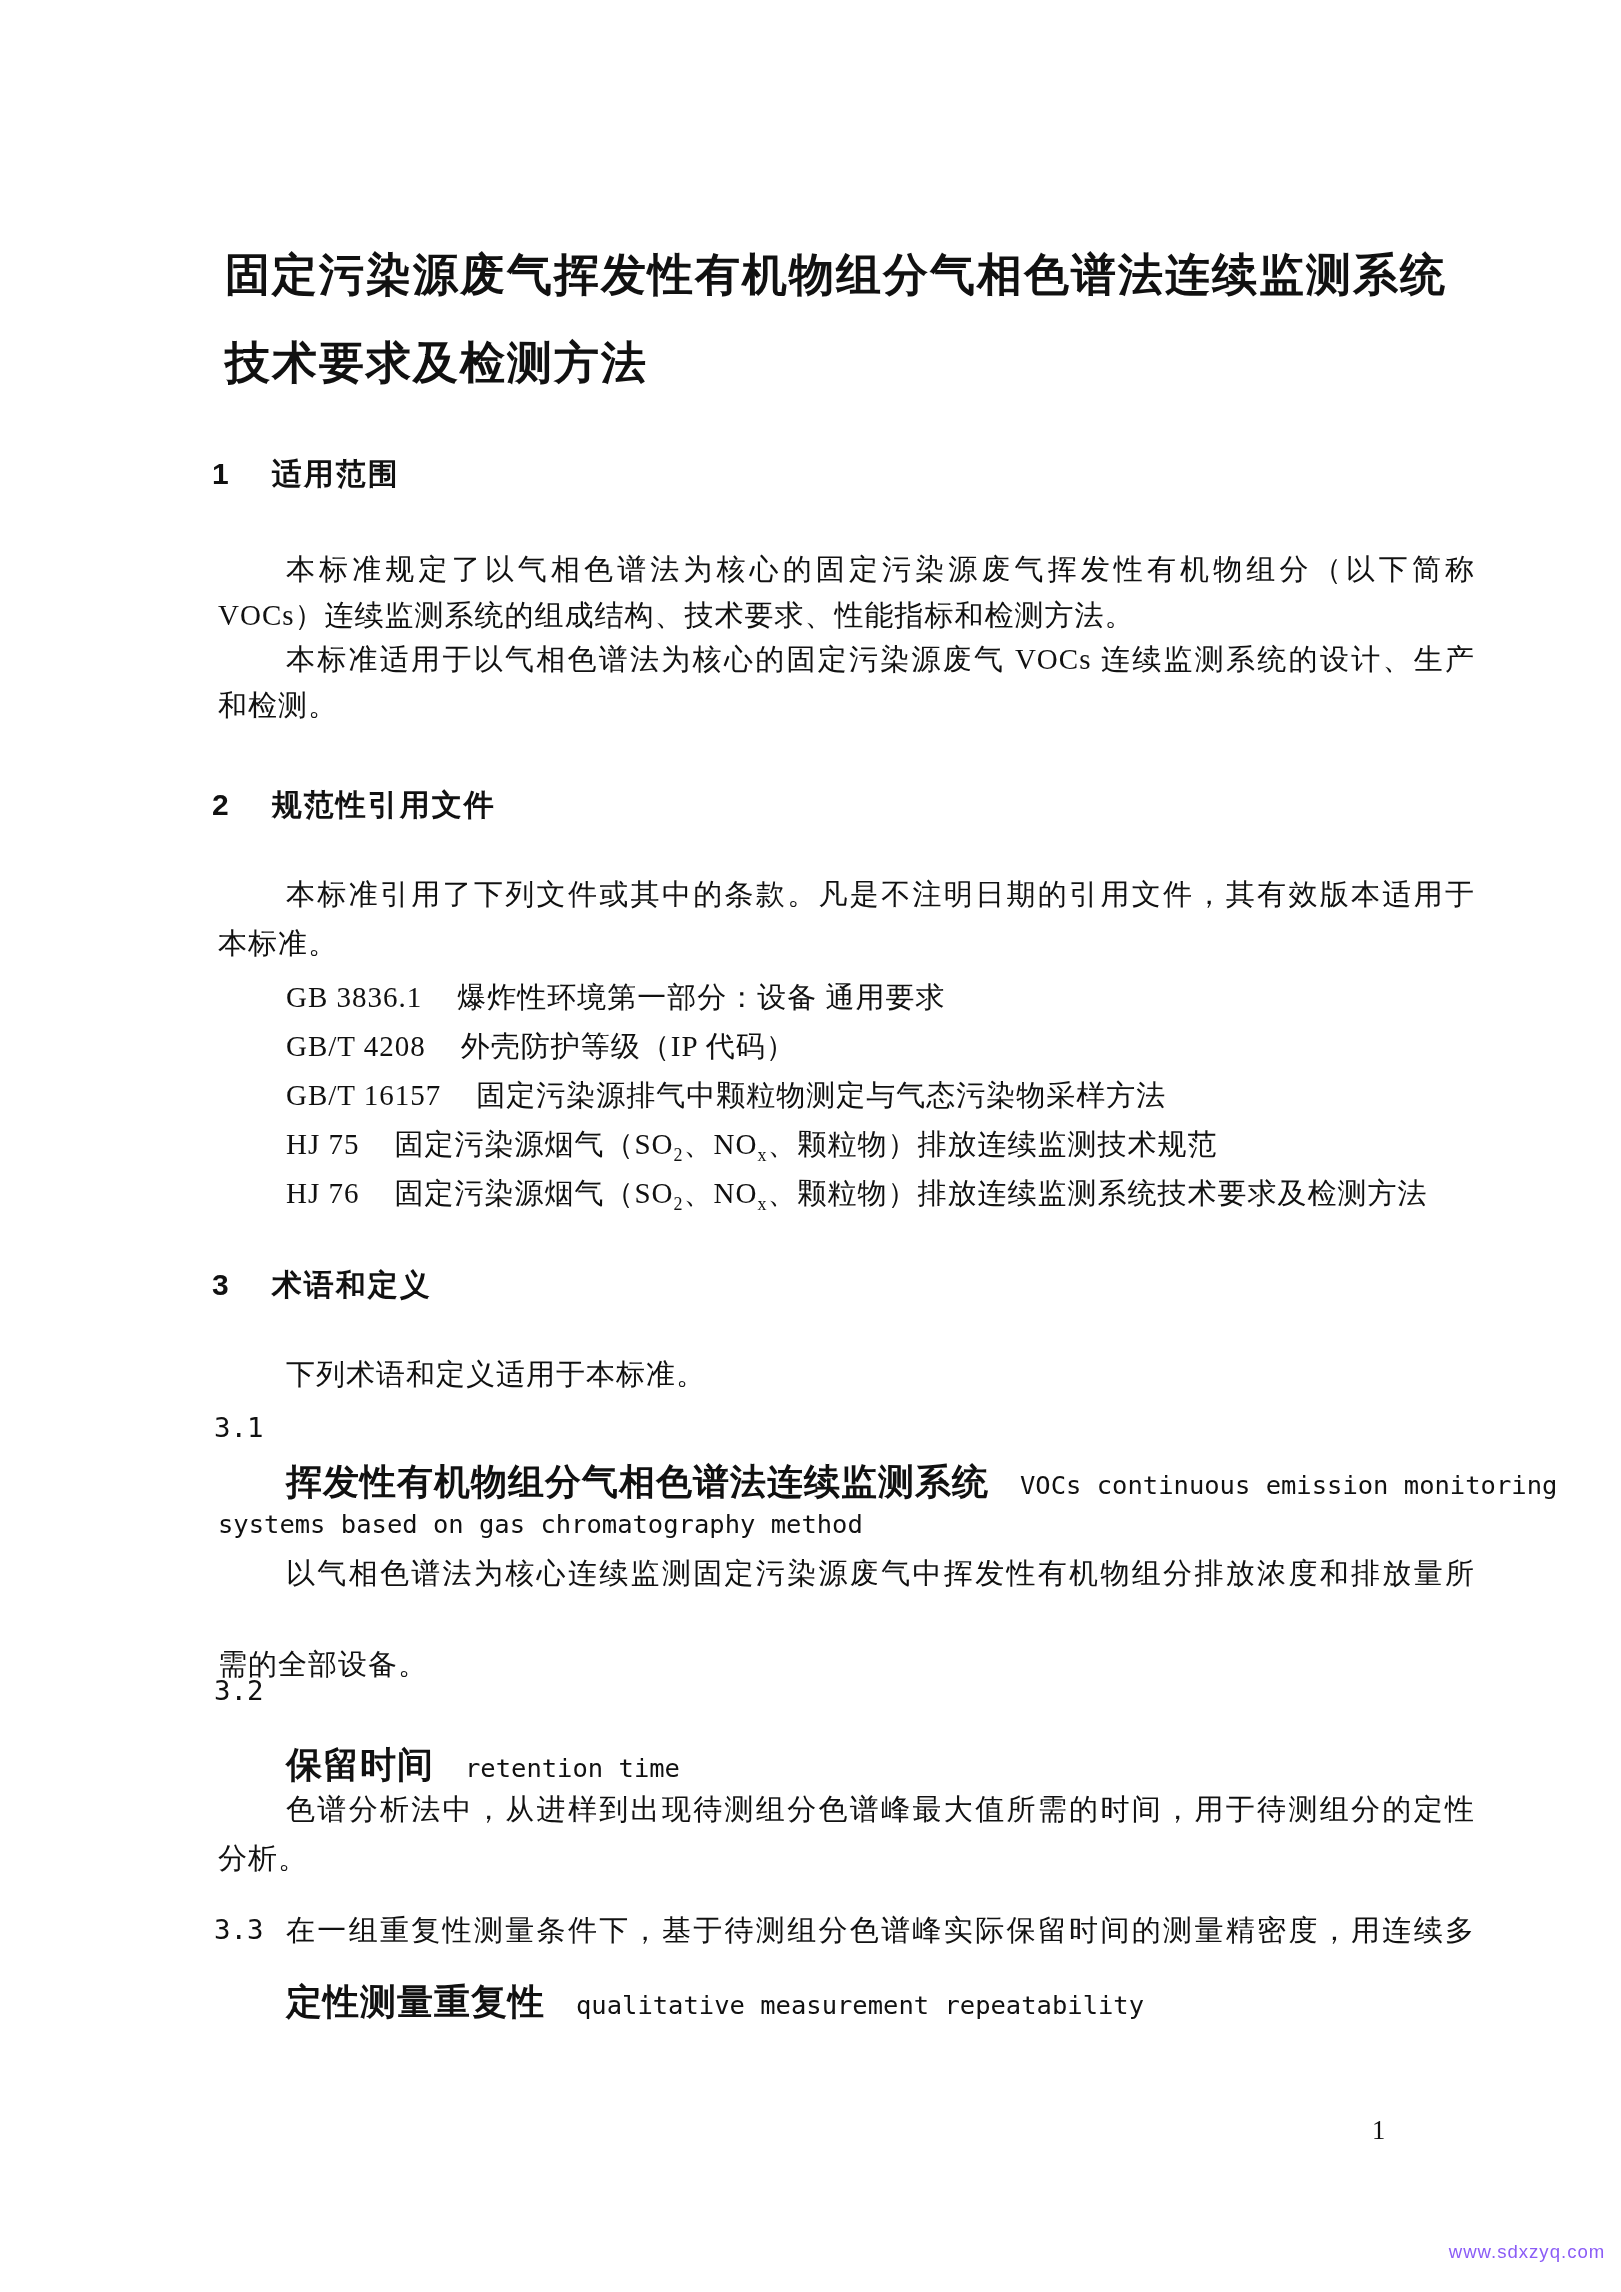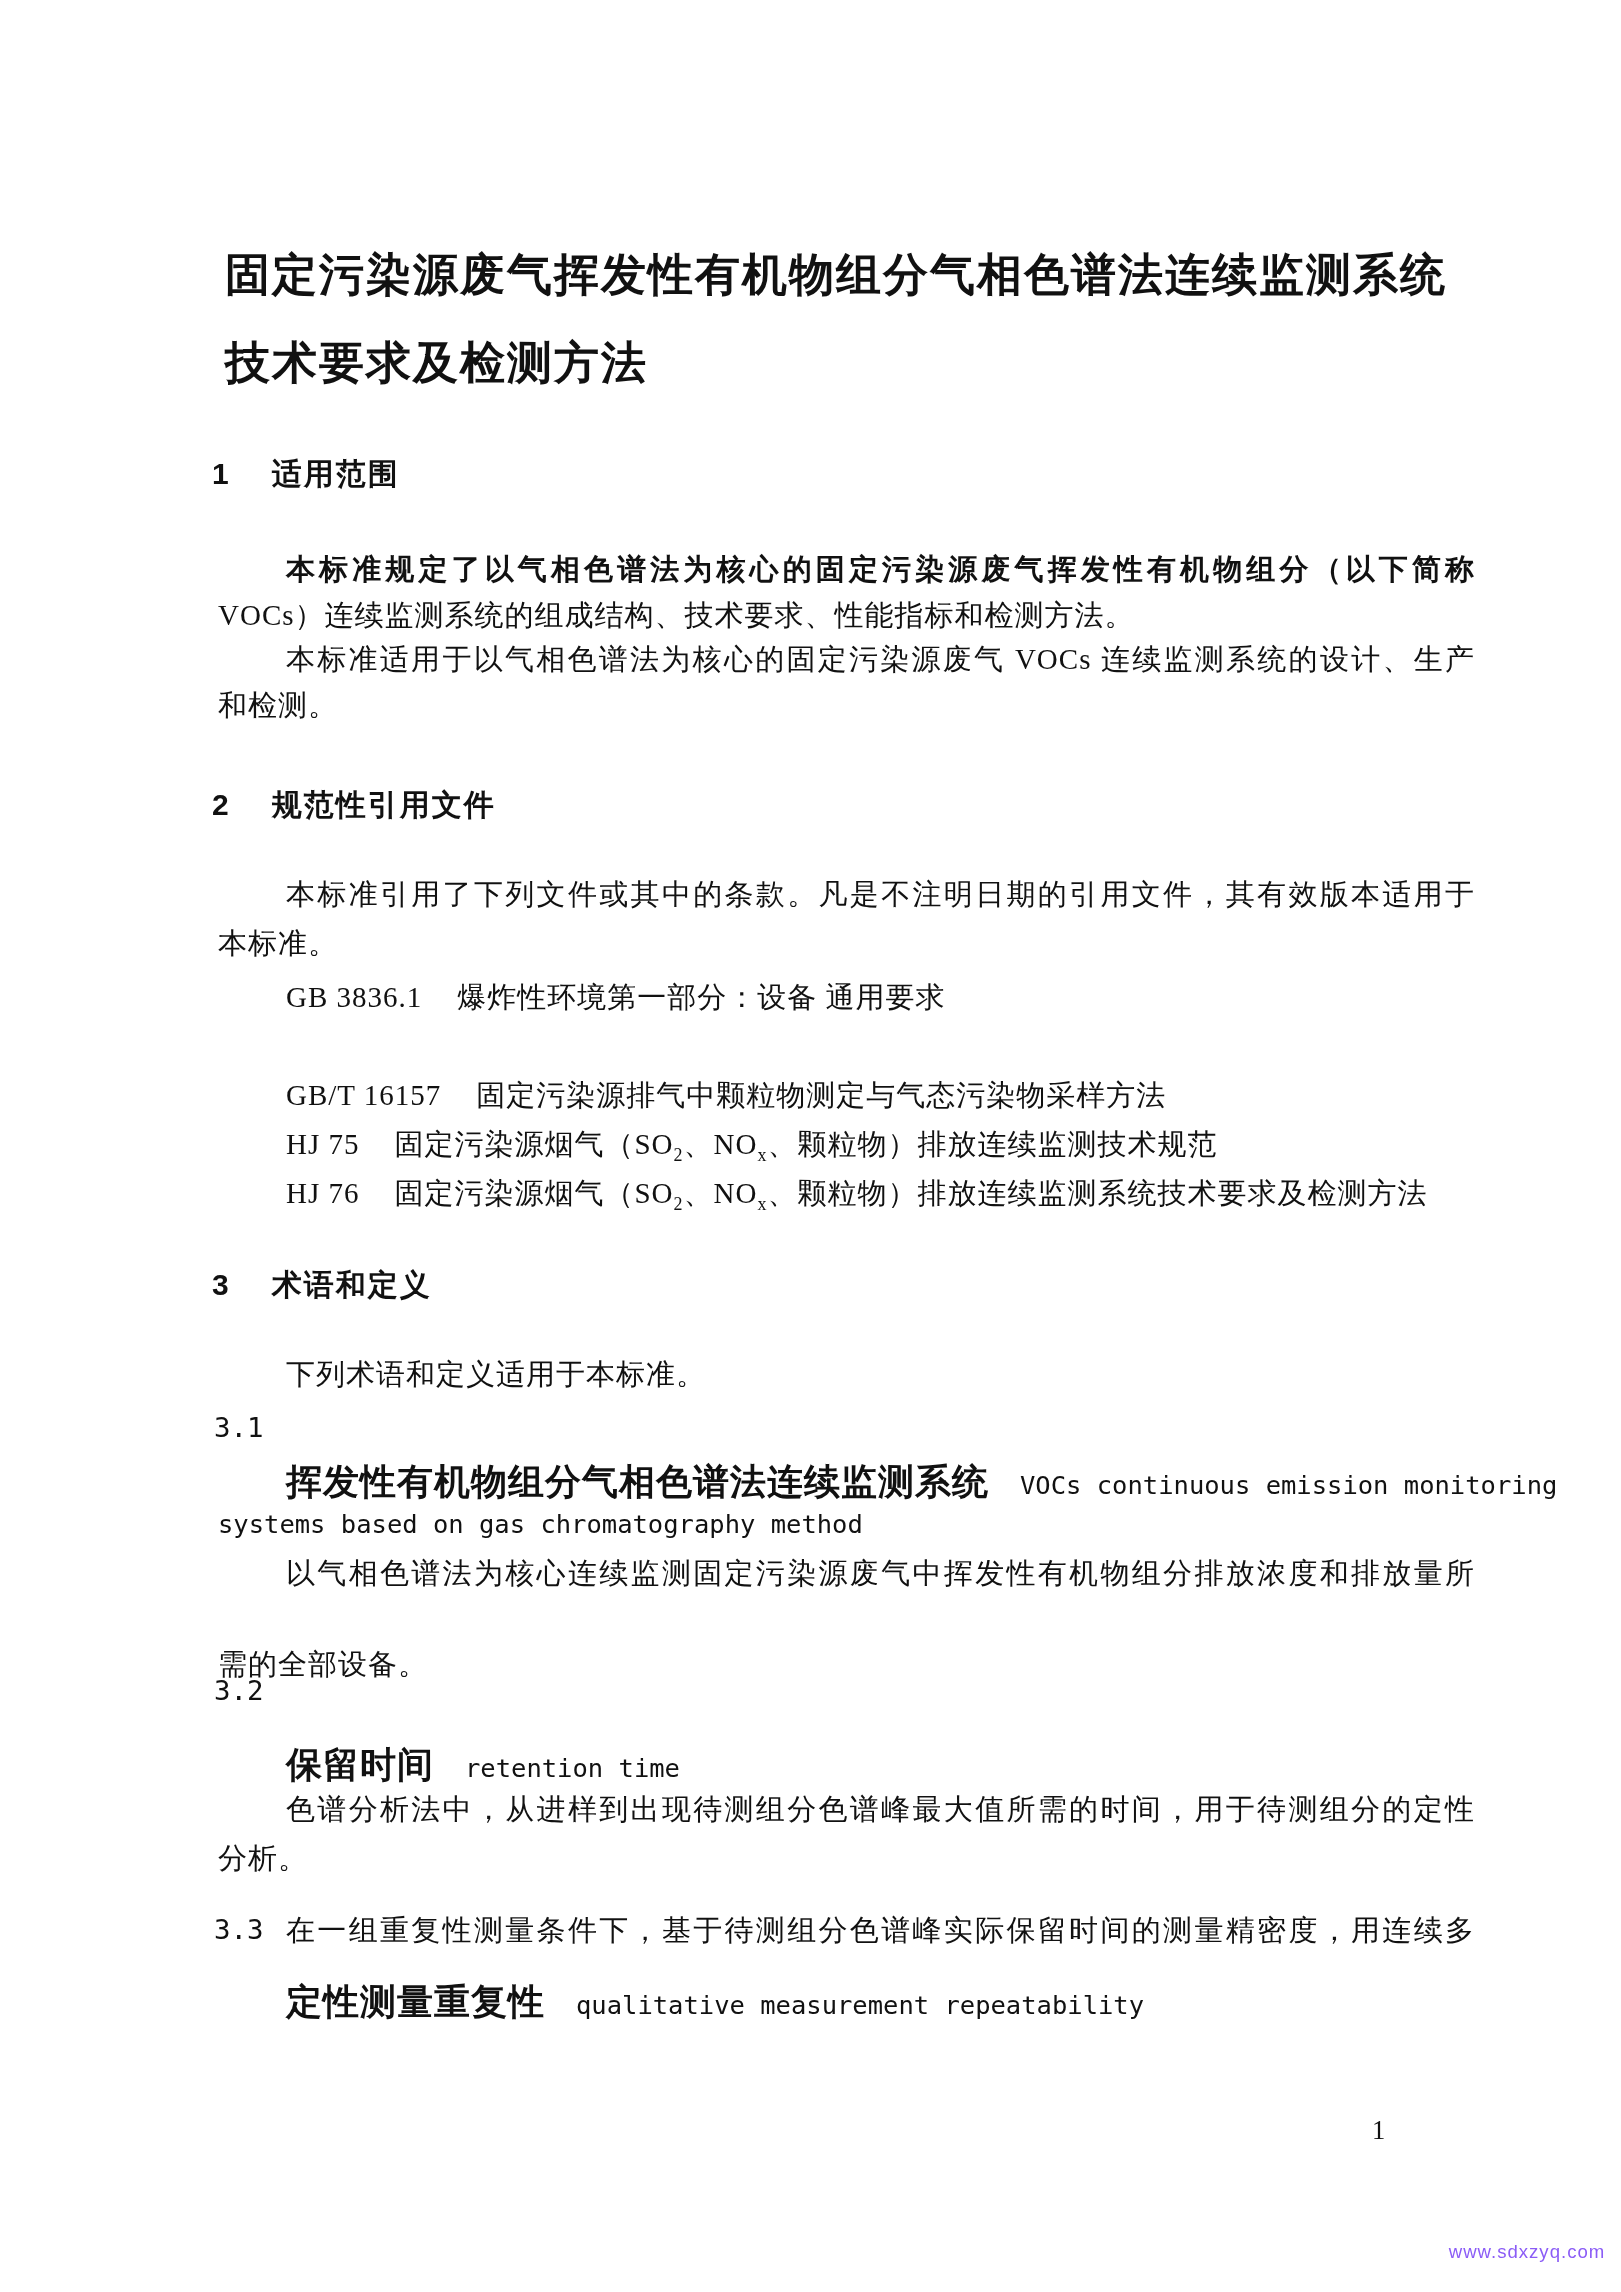--- a/index.html
+++ b/index.html
@@ -40,35 +40,38 @@
 
 <div class="page">
 
   <div class="line doc-title hei" style="top:249px;">固定污染源废气挥发性有机物组分气相色谱法连续监测系统</div>
   <div class="line doc-title hei" style="top:337px;">技术要求及检测方法</div>
 
   <div class="line h-sec hei" style="top:457px;">
     <span class="sec-num">1</span><span class="sec-label">适用范围</span>
   </div>
 
-  <div class="wrapline body-text song at-indent fill-indent" style="top:553px;font-weight:bold;">本标准规定了以气相色谱法为核心的固定污染源废气挥发性有机物组分（以下简称</div>
+  <div class="wrapline body-text song at-indent fill-indent" style="top:553px;">本标准规定了以气相色谱法为核心的固定污染源废气挥发性有机物组分（以下简称</div>
   <div class="line body-text song at-margin" style="top:599px;">VOCs）连续监测系统的组成结构、技术要求、性能指标和检测方法。</div>
 
   <div class="wrapline body-text song at-indent fill-indent" style="top:643px;">本标准适用于以气相色谱法为核心的固定污染源废气 VOCs 连续监测系统的设计、生产</div>
   <div class="line body-text song at-margin" style="top:689px;">和检测。</div>
 
   <div class="line h-sec hei" style="top:788px;">
     <span class="sec-num">2</span><span class="sec-label">规范性引用文件</span>
   </div>
 
   <div class="wrapline body-text song at-indent fill-indent" style="top:878px;">本标准引用了下列文件或其中的条款。凡是不注明日期的引用文件，其有效版本适用于</div>
   <div class="line body-text song at-margin" style="top:927px;">本标准。</div>
 
   <div class="line body-text song at-indent" style="top:981px;">
     <span>GB 3836.1</span><span class="ref-title">爆炸性环境第一部分：设备 通用要求</span>
+  </div>
+  <div class="line body-text song at-indent" style="top:1030px;">
+    <span>GB/T 4208</span><span class="ref-title">外壳防护等级（IP 代码）</span>
   </div>
   <div class="line body-text song at-indent" style="top:1079px;">
     <span>GB/T 16157</span><span class="ref-title">固定污染源排气中颗粒物测定与气态污染物采样方法</span>
   </div>
   <div class="line body-text song at-indent" style="top:1128px;">
     <span>HJ 75</span><span class="ref-title"><span>固定污染源烟气（SO</span><sub>2</sub><span>、NO</span><sub>x</sub><span>、颗粒物）排放连续监测技术规范</span></span>
   </div>
   <div class="line body-text song at-indent" style="top:1177px;">
     <span>HJ 76</span><span class="ref-title"><span>固定污染源烟气（SO</span><sub>2</sub><span>、NO</span><sub>x</sub><span>、颗粒物）排放连续监测系统技术要求及检测方法</span></span>
   </div>

